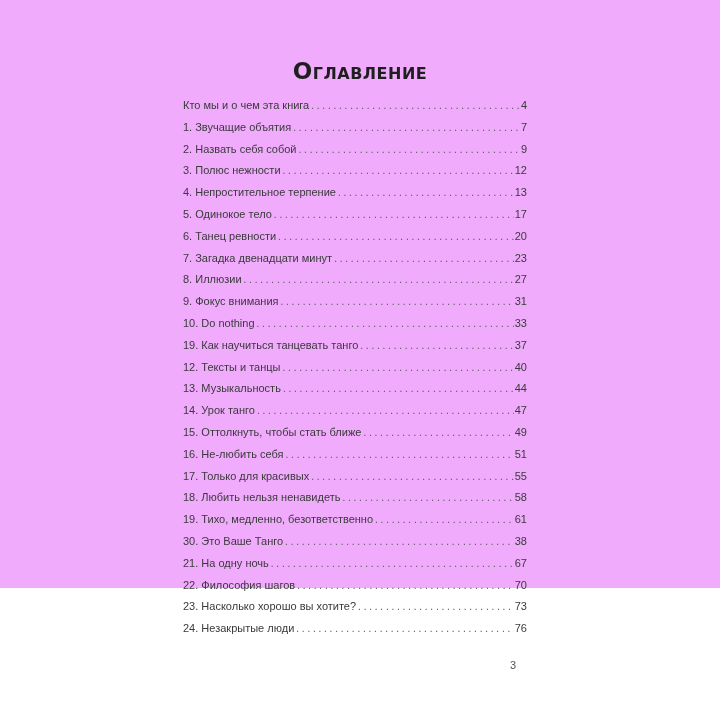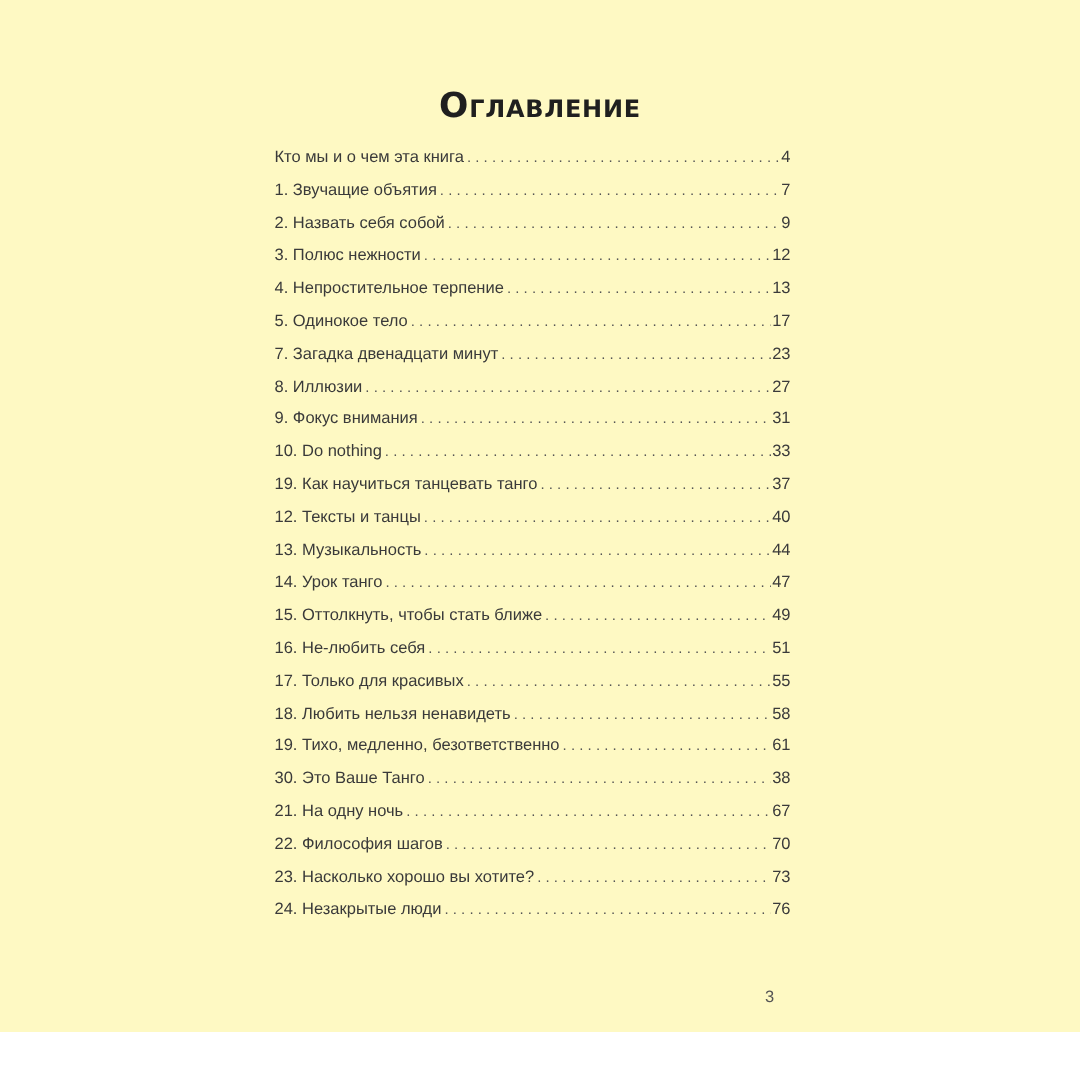--- a/index.html
+++ b/index.html
@@ -11,22 +11,22 @@
       width: 720px;
       height: 720px;
       position: relative;
       overflow: hidden;
       font-family: "Liberation Sans", "DejaVu Sans", sans-serif;
       color: #333333;
     }
     .page {
       position: absolute;
       left: 0; top: 0;
-      width: 720px; height: 688px;
-      background: #fef9c3;
+      width: 720px; height: 588px;
+      background: #f0abfc;
     }
     .title {
       position: absolute;
       left: 0;
       width: 720px;
       top: 58px;
       text-align: center;
       font-family: "DejaVu Sans", "Liberation Sans", sans-serif;
       font-weight: bold;
       font-size: 23px;
@@ -111,20 +111,25 @@
         <span class="toc-title">4. Непростительное терпение</span>
         <span class="toc-leader"></span>
         <span class="toc-page">13</span>
       </li>
     <li class="toc-row">
         <span class="toc-title">5. Одинокое тело</span>
         <span class="toc-leader"></span>
         <span class="toc-page">17</span>
       </li>
     <li class="toc-row">
+        <span class="toc-title">6. Танец ревности</span>
+        <span class="toc-leader"></span>
+        <span class="toc-page">20</span>
+      </li>
+    <li class="toc-row">
         <span class="toc-title">7. Загадка двенадцати минут</span>
         <span class="toc-leader"></span>
         <span class="toc-page">23</span>
       </li>
     <li class="toc-row">
         <span class="toc-title">8. Иллюзии</span>
         <span class="toc-leader"></span>
         <span class="toc-page">27</span>
       </li>
     <li class="toc-row">

